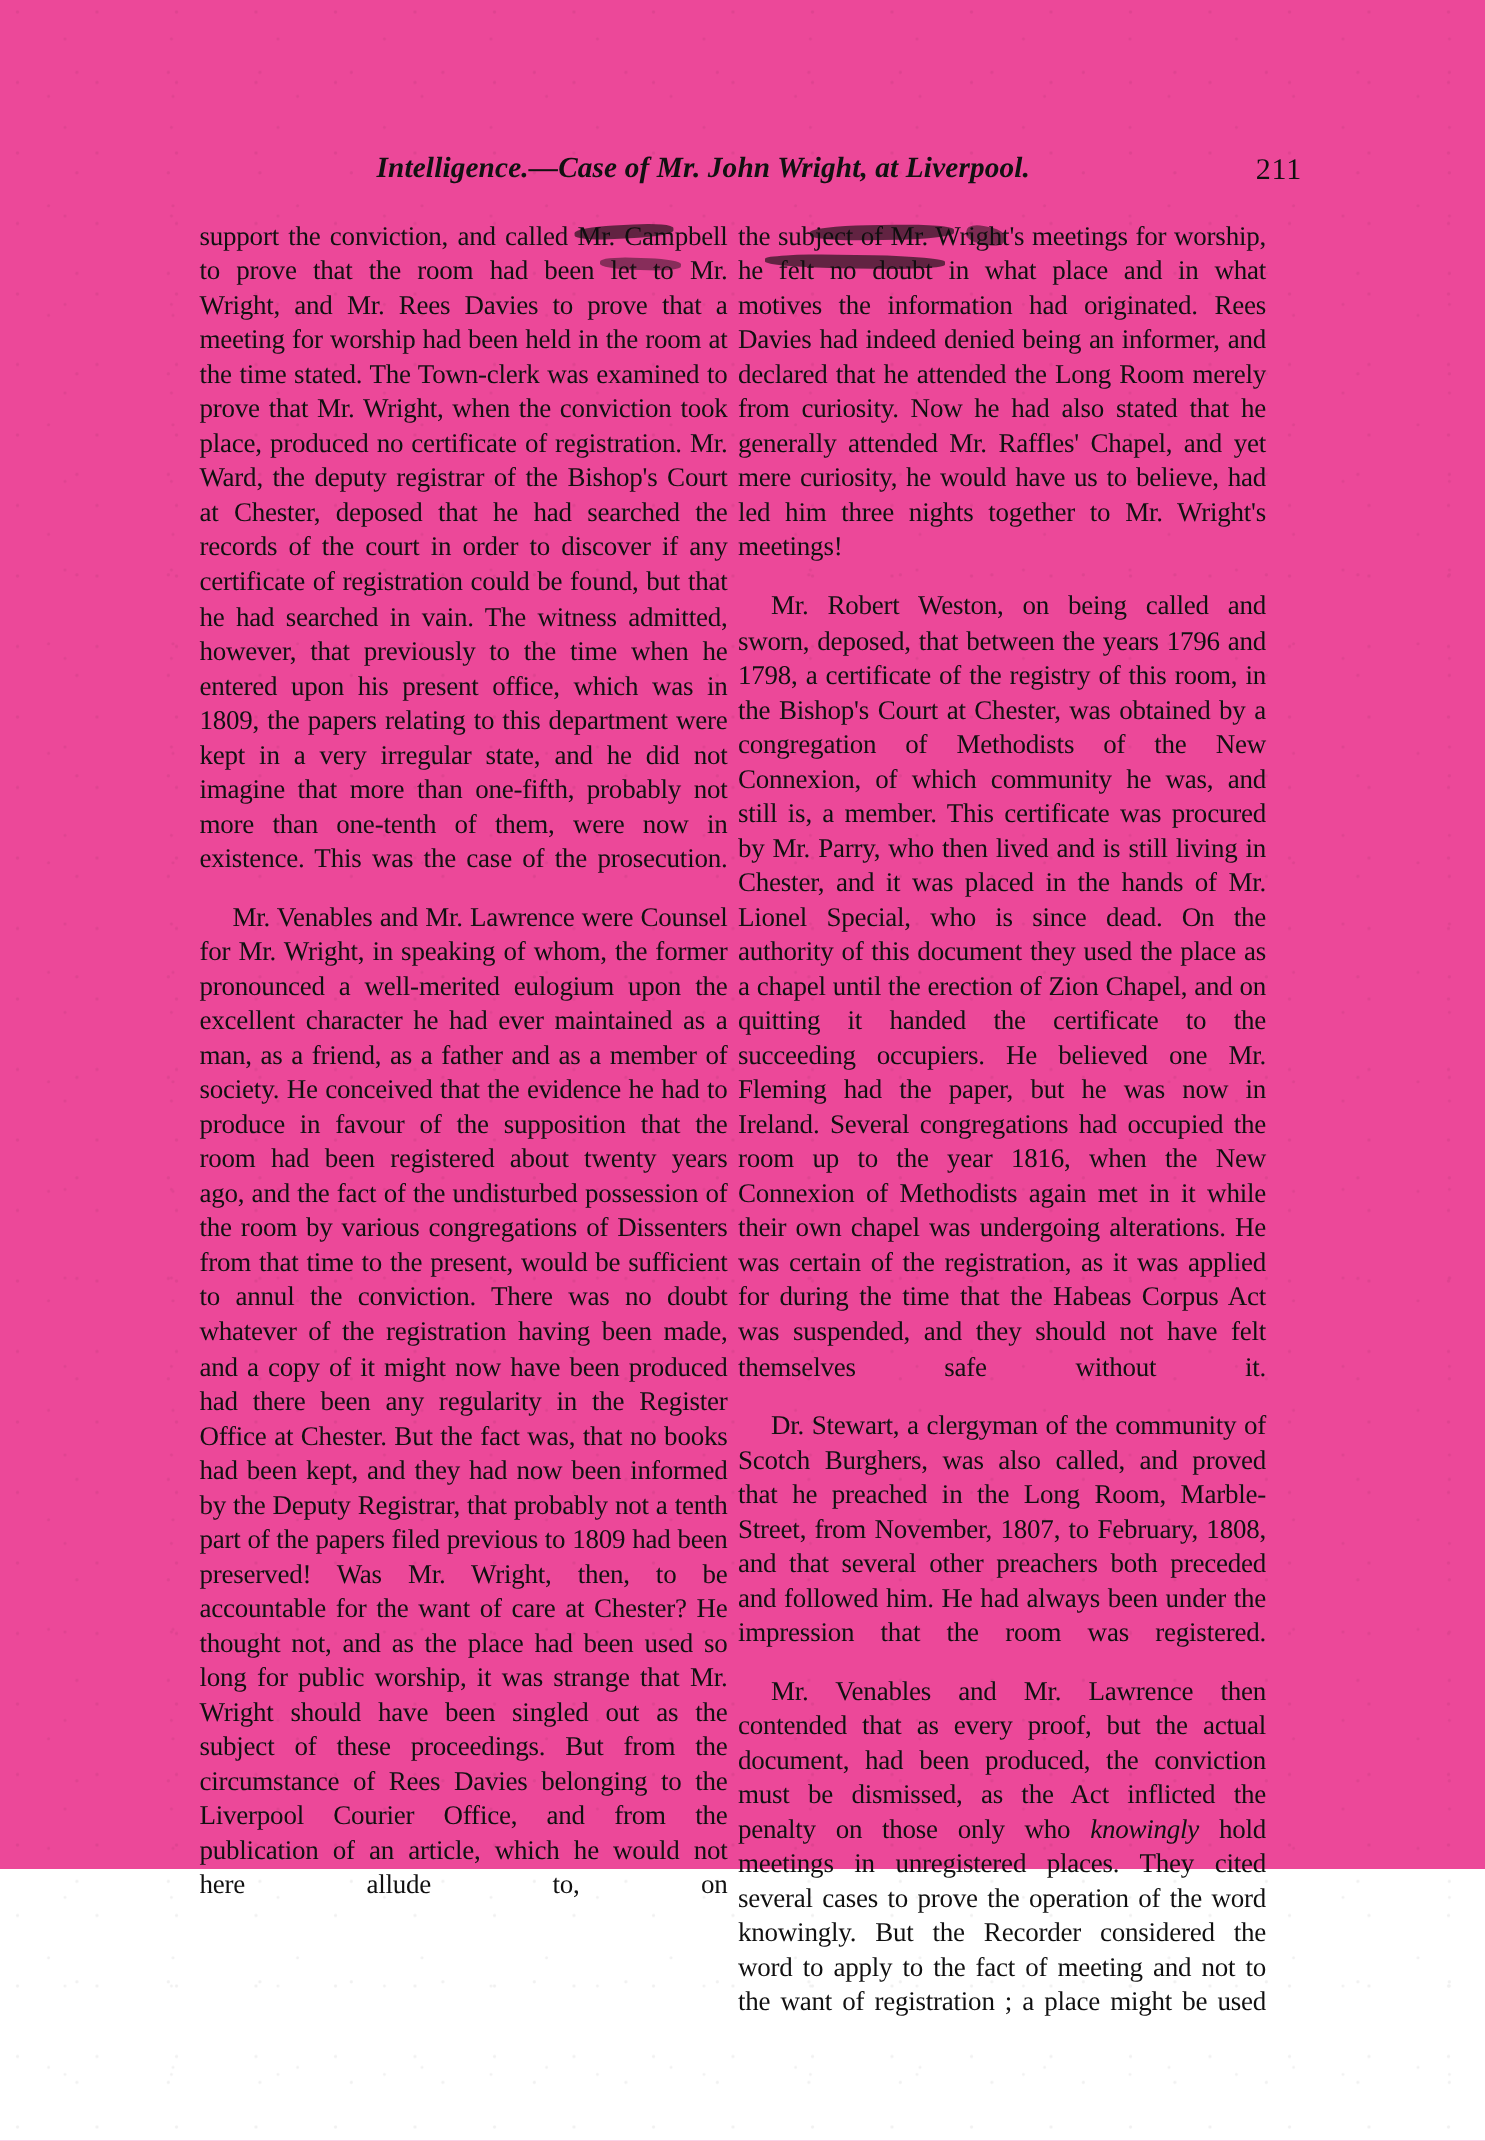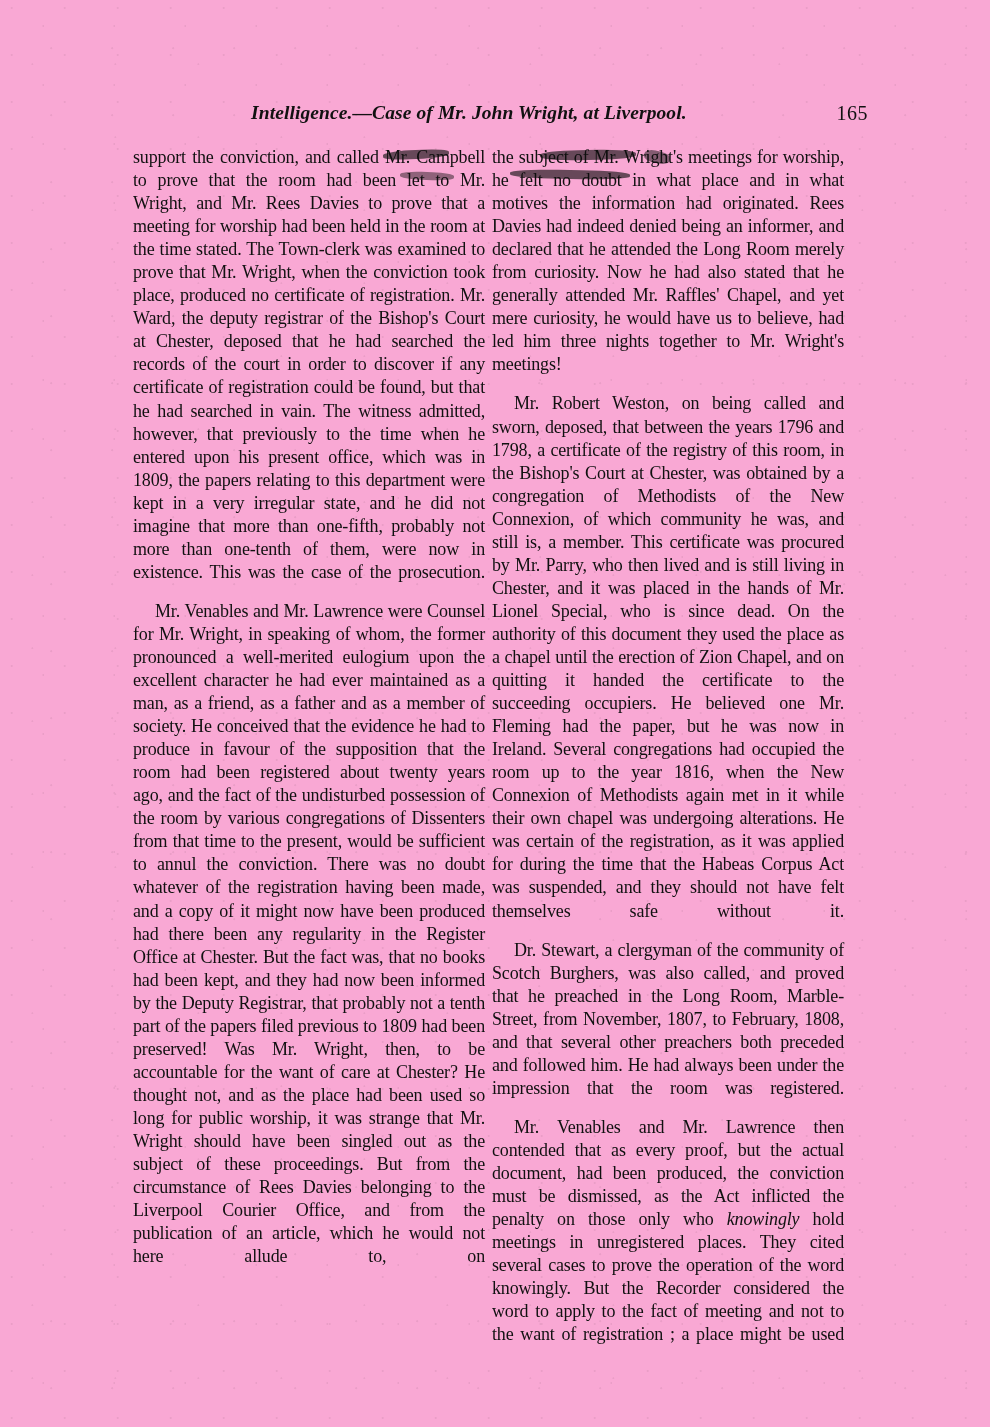--- a/index.html
+++ b/index.html
@@ -12,22 +12,22 @@
     height: 1427px;
     position: relative;
     font-family: "Liberation Serif", "DejaVu Serif", serif;
     color: #111111;
     overflow: hidden;
   }
   .page {
     position: absolute;
     left: 0; top: 0;
     width: 990px;
-    height: 1427px;
-    background: #f9a8d4;
+    height: 1246px;
+    background: #ec4899;
   }
   
   .running-head {
     position: absolute;
     left: 133px;
     top: 99px;
     width: 735px;
     height: 30px;
   }
   .running-head .rh-title {
@@ -104,21 +104,21 @@
     border-radius: 40%;
   }
 </style>
 </head>
 <body>
 
 <div class="page">
 
   <div class="running-head">
     <span class="rh-title">Intelligence.—Case of Mr. John Wright, at Liverpool.</span>
-    <span class="rh-pageno">165</span>
+    <span class="rh-pageno">211</span>
   </div>
 
   <div class="columns">
 
     <div class="col col-left">
       <p>support the conviction, and called Mr. Campbell to prove that the room had been let to Mr. Wright, and Mr. Rees Davies to prove that a meeting for worship had been held in the room at the time stated. The Town-clerk was examined to prove that Mr. Wright, when the conviction took place, produced no certificate of registration. Mr. Ward, the deputy registrar of the Bishop's Court at Chester, deposed that he had searched the records of the court in order to discover if any certificate of registration could be found, but that he had searched in vain. The witness admitted, however, that previously to the time when he entered upon his present office, which was in 1809, the papers relating to this department were kept in a very irregular state, and he did not imagine that more than one-fifth, probably not more than one-tenth of them, were now in existence. This was the case of the prosecution.</p>
       <p class="para-indent">Mr. Venables and Mr. Lawrence were Counsel for Mr. Wright, in speaking of whom, the former pronounced a well-merited eulogium upon the excellent character he had ever maintained as a man, as a friend, as a father and as a member of society. He conceived that the evidence he had to produce in favour of the supposition that the room had been registered about twenty years ago, and the fact of the undisturbed possession of the room by various congregations of Dissenters from that time to the present, would be sufficient to annul the conviction. There was no doubt whatever of the registration having been made, and a copy of it might now have been produced had there been any regularity in the Register Office at Chester. But the fact was, that no books had been kept, and they had now been informed by the Deputy Registrar, that probably not a tenth part of the papers filed previous to 1809 had been preserved! Was Mr. Wright, then, to be accountable for the want of care at Chester? He thought not, and as the place had been used so long for public worship, it was strange that Mr. Wright should have been singled out as the subject of these proceedings. But from the circumstance of Rees Davies belonging to the Liverpool Courier Office, and from the publication of an article, which he would not here allude to, on</p>
     </div>
 
     <div class="col col-right">

